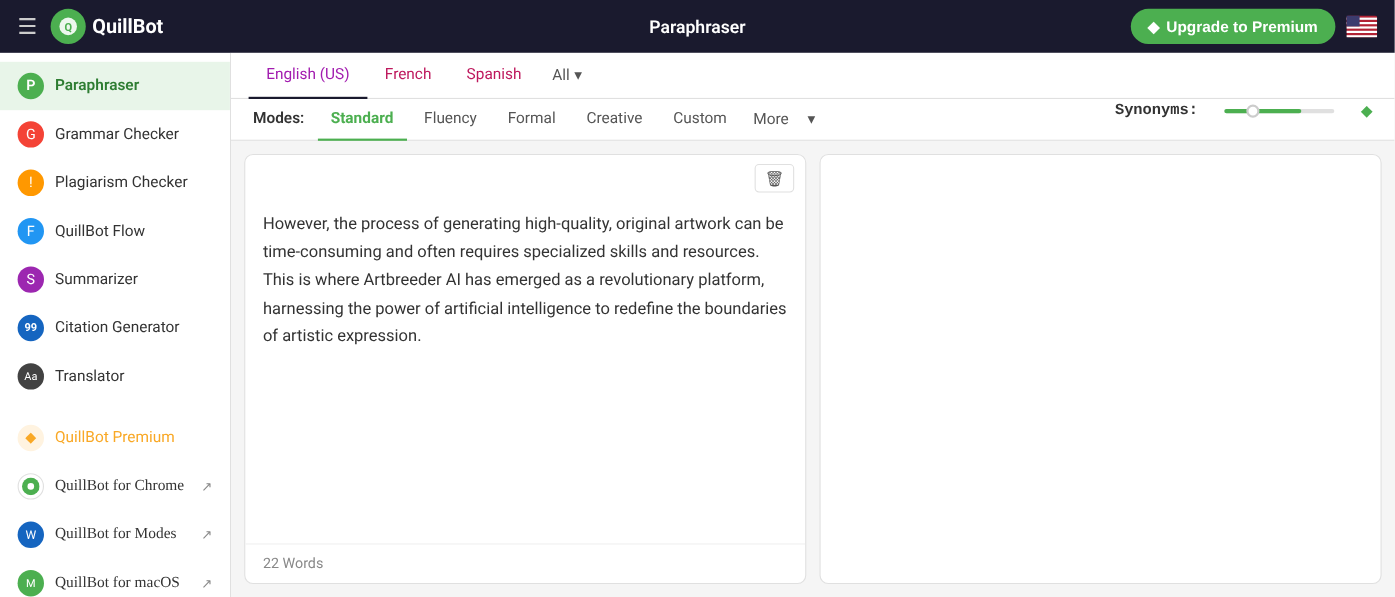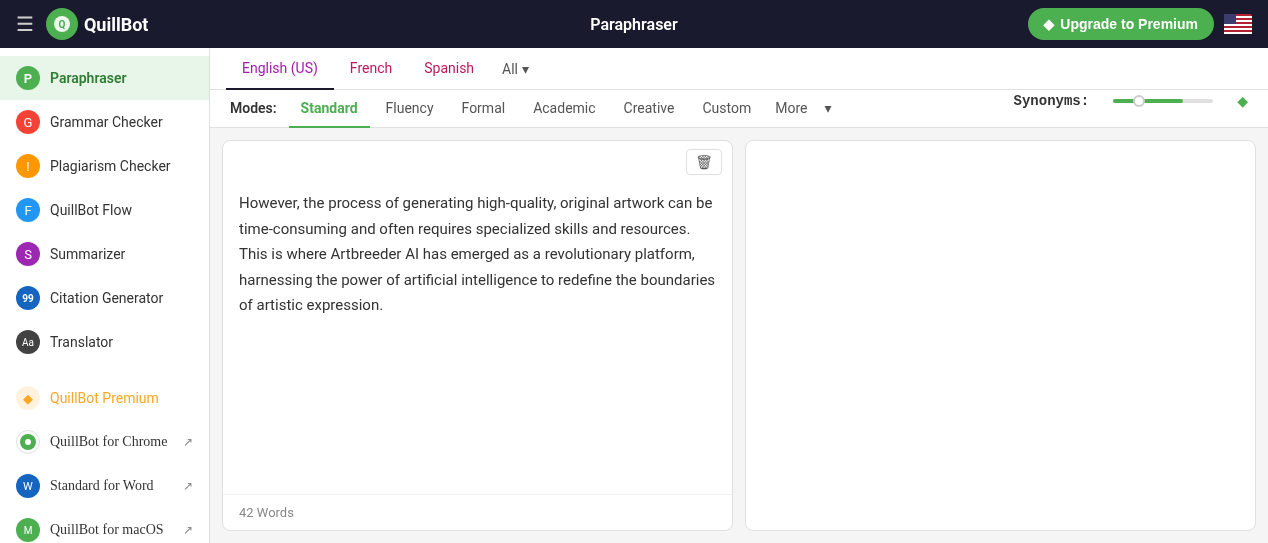--- a/index.html
+++ b/index.html
@@ -183,21 +183,21 @@
           </svg>
       </div>
       <div class="sidebar-item-ext">
         <span>QuillBot for Chrome</span>
         <span class="ext-icon">↗</span>
       </div>
     </div>
     <div class="sidebar-item">
       <div class="sidebar-icon" style="background:#1565c0;color:#fff;font-size:11px;">W</div>
       <div class="sidebar-item-ext">
-        <span>Standard for Word</span>
+        <span>QuillBot for Modes</span>
         <span class="ext-icon">↗</span>
       </div>
     </div>
     <div class="sidebar-item">
       <div class="sidebar-icon" style="background:#4CAF50;color:#fff;font-size:10px;">M</div>
       <div class="sidebar-item-ext">
         <span>QuillBot for macOS</span>
         <span class="ext-icon">↗</span>
       </div>
     </div>
@@ -213,21 +213,20 @@
         <span>All</span>
         <span>▾</span>
       </div>
     </div>
 
     <div class="mode-bar">
       <span class="modes-label">Modes:</span>
       <div class="mode-tab active">Standard</div>
       <div class="mode-tab">Fluency</div>
       <div class="mode-tab">Formal</div>
-      <div class="mode-tab">Academic</div>
       <div class="mode-tab">Creative</div>
       <div class="mode-tab">Custom</div>
       <div class="mode-more">
         <span>More</span>
         <span>▾</span>
       </div>
       <div class="synonyms-area">
         <span class="synonyms-label">Synonyms:</span>
         <div class="slider-track">
           <div class="slider-fill"></div>
@@ -238,21 +237,21 @@
     </div>
 
     <div class="editor-area">
 
       <div class="editor-pane">
         <div class="pane-toolbar">
           <button class="delete-btn">🗑</button>
         </div>
         <div class="pane-text" contenteditable="true" style="">However, the process of generating high-quality, original artwork can be time-consuming and often requires specialized skills and resources. This is where Artbreeder AI has emerged as a revolutionary platform, harnessing the power of artificial intelligence to redefine the boundaries of artistic expression.</div>
         <div class="pane-footer">
-          <span class="word-count">42 Words</span>
+          <span class="word-count">22 Words</span>
         </div>
       </div>
 
       <div class="editor-pane">
         <div class="pane-text"></div>
       </div>
 
     </div>
   </div>
 </div>

